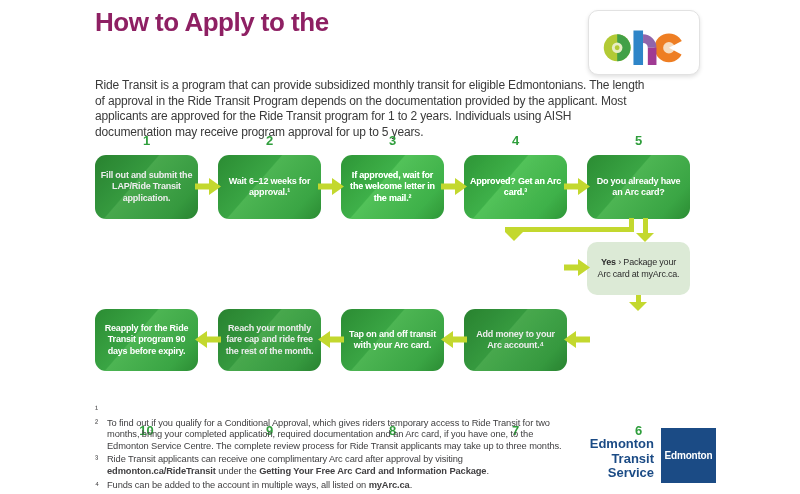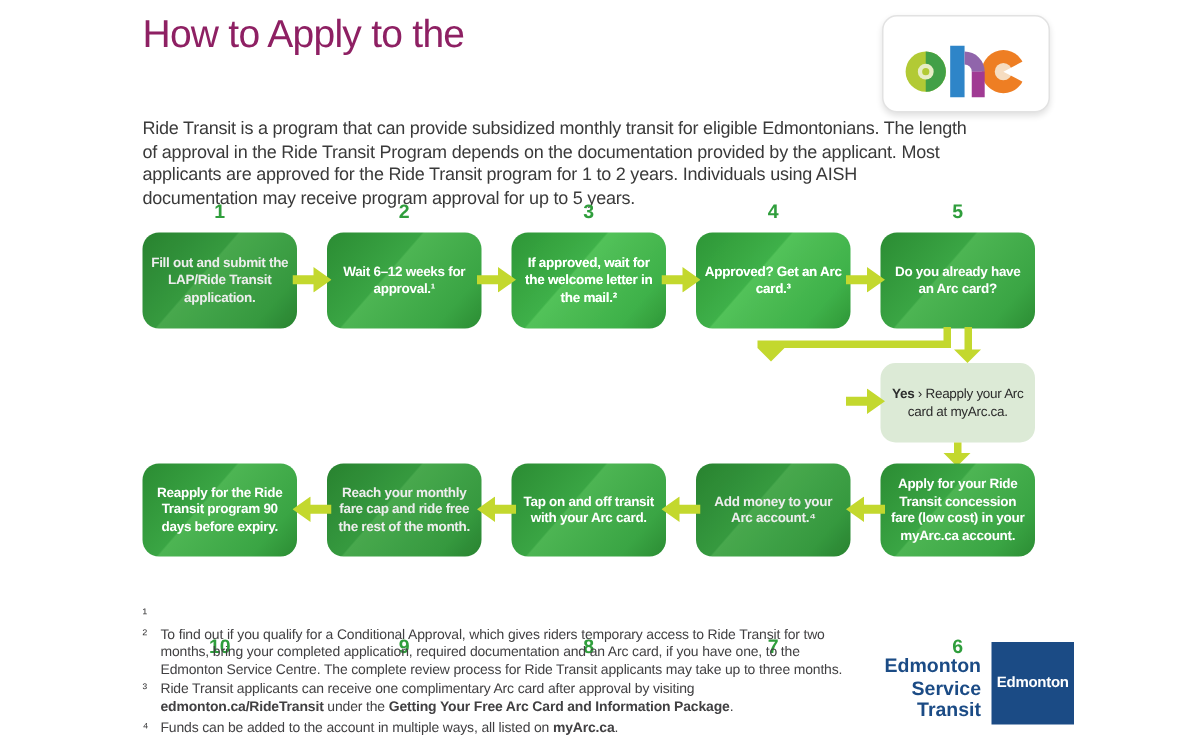--- a/index.html
+++ b/index.html
@@ -3,21 +3,21 @@
 <meta charset="utf-8">
 <style>
   html,body{margin:0;padding:0;background:#fff;}
   .canvas{
     position:relative;width:800px;height:494px;background:#ffffff;overflow:hidden;
     font-family:"Liberation Sans","DejaVu Sans",sans-serif;
   }
   
   .title{
     position:absolute;left:95px;top:8px;
-    font-size:26px;font-weight:normal;line-height:29px;letter-spacing:-0.5px;
+    font-size:26px;font-weight:bold;line-height:29px;letter-spacing:-0.5px;
     color:var(--title-magenta,#8e2063);
   }
   .arc-card{
     position:absolute;left:588px;top:10px;width:110px;height:63px;
     background:#fff;border:1px solid #e2e2e2;border-radius:10px;
     box-shadow:0 2px 4px rgba(0,0,0,.12);
   }
   .arc-card svg{display:block;margin:8px auto 0 auto;}
   .intro{
     position:absolute;left:95px;top:78px;width:556px;
@@ -174,21 +174,21 @@
       </svg>
     </div>
 
   <div class="conn conn-stub-no"></div>
   <div class="conn conn-hline"></div>
   <div class="tri-down tri-no"></div>
   <div class="conn conn-stub-yes"></div>
   <div class="tri-down tri-yes"></div>
 
   <div class="choice-box yes-box col-5">
-    <span><span class="choice-label">Yes</span> <span class="choice-sep">›</span> <span>Reapply your Arc card at myArc.ca.</span></span>
+    <span><span class="choice-label">Yes</span> <span class="choice-sep">›</span> <span>Package your Arc card at myArc.ca.</span></span>
   </div>
 
   <div class="flow-arrow gap-4" style="top:259px;">
       <svg viewBox="0 0 26 17">
         <polygon points="0,5.5 14,5.5 14,0 26,8.5 14,17 14,11.5 0,11.5" fill="var(--arrow-green,#c3d82e)"></polygon>
       </svg>
     </div>
 
   <div class="conn conn-stub-six"></div>
   <div class="tri-down tri-six"></div>
@@ -197,23 +197,20 @@
       <span>Reapply for the Ride Transit program 90 days before expiry.</span>
     </div>
   <div class="step-box bottomrow col-3">
       <span>Tap on and off transit with your Arc card.</span>
     </div>
   <div class="step-box bottomrow col-2 shade-dark">
       <span>Reach your monthly fare cap and ride free the rest of the month.</span>
     </div>
   <div class="step-box bottomrow col-4 shade-dark">
       <span>Add money to your Arc account.⁴</span>
-    </div>
-  <div class="step-box bottomrow col-5">
-      <span>Apply for your Ride Transit concession fare (low cost) in your myArc.ca account.</span>
     </div>
 
   <div class="flow-arrow bottomrow gap-1 arrow-left">
       <svg viewBox="0 0 26 17">
         <polygon points="0,5.5 14,5.5 14,0 26,8.5 14,17 14,11.5 0,11.5" fill="var(--arrow-green,#c3d82e)"></polygon>
       </svg>
     </div>
   <div class="flow-arrow bottomrow gap-2 arrow-left">
       <svg viewBox="0 0 26 17">
         <polygon points="0,5.5 14,5.5 14,0 26,8.5 14,17 14,11.5 0,11.5" fill="var(--arrow-green,#c3d82e)"></polygon>
@@ -249,20 +246,20 @@
       <span class="fn-text"><span>Ride Transit applicants can receive one complimentary Arc card after approval by visiting </span><span class="seg-bold">edmonton.ca/RideTransit</span><span> under the </span><span class="seg-bold">Getting Your Free Arc Card and Information Package</span><span>.</span></span>
     </div>
     <div class="footnote">
       <span class="fn-marker">⁴</span>
       <span class="fn-text"><span>Funds can be added to the account in multiple ways, all listed on </span><span class="seg-bold">myArc.ca</span><span>.</span></span>
     </div>
   </div>
 
   <div class="ets-text">
     <div>Edmonton</div>
+    <div>Transit</div>
     <div>Service</div>
-    <div>Transit</div>
   </div>
   <div class="edm-logo">
     <span>Edmonton</span>
   </div>
 
 </div>
 
 </body></html>

